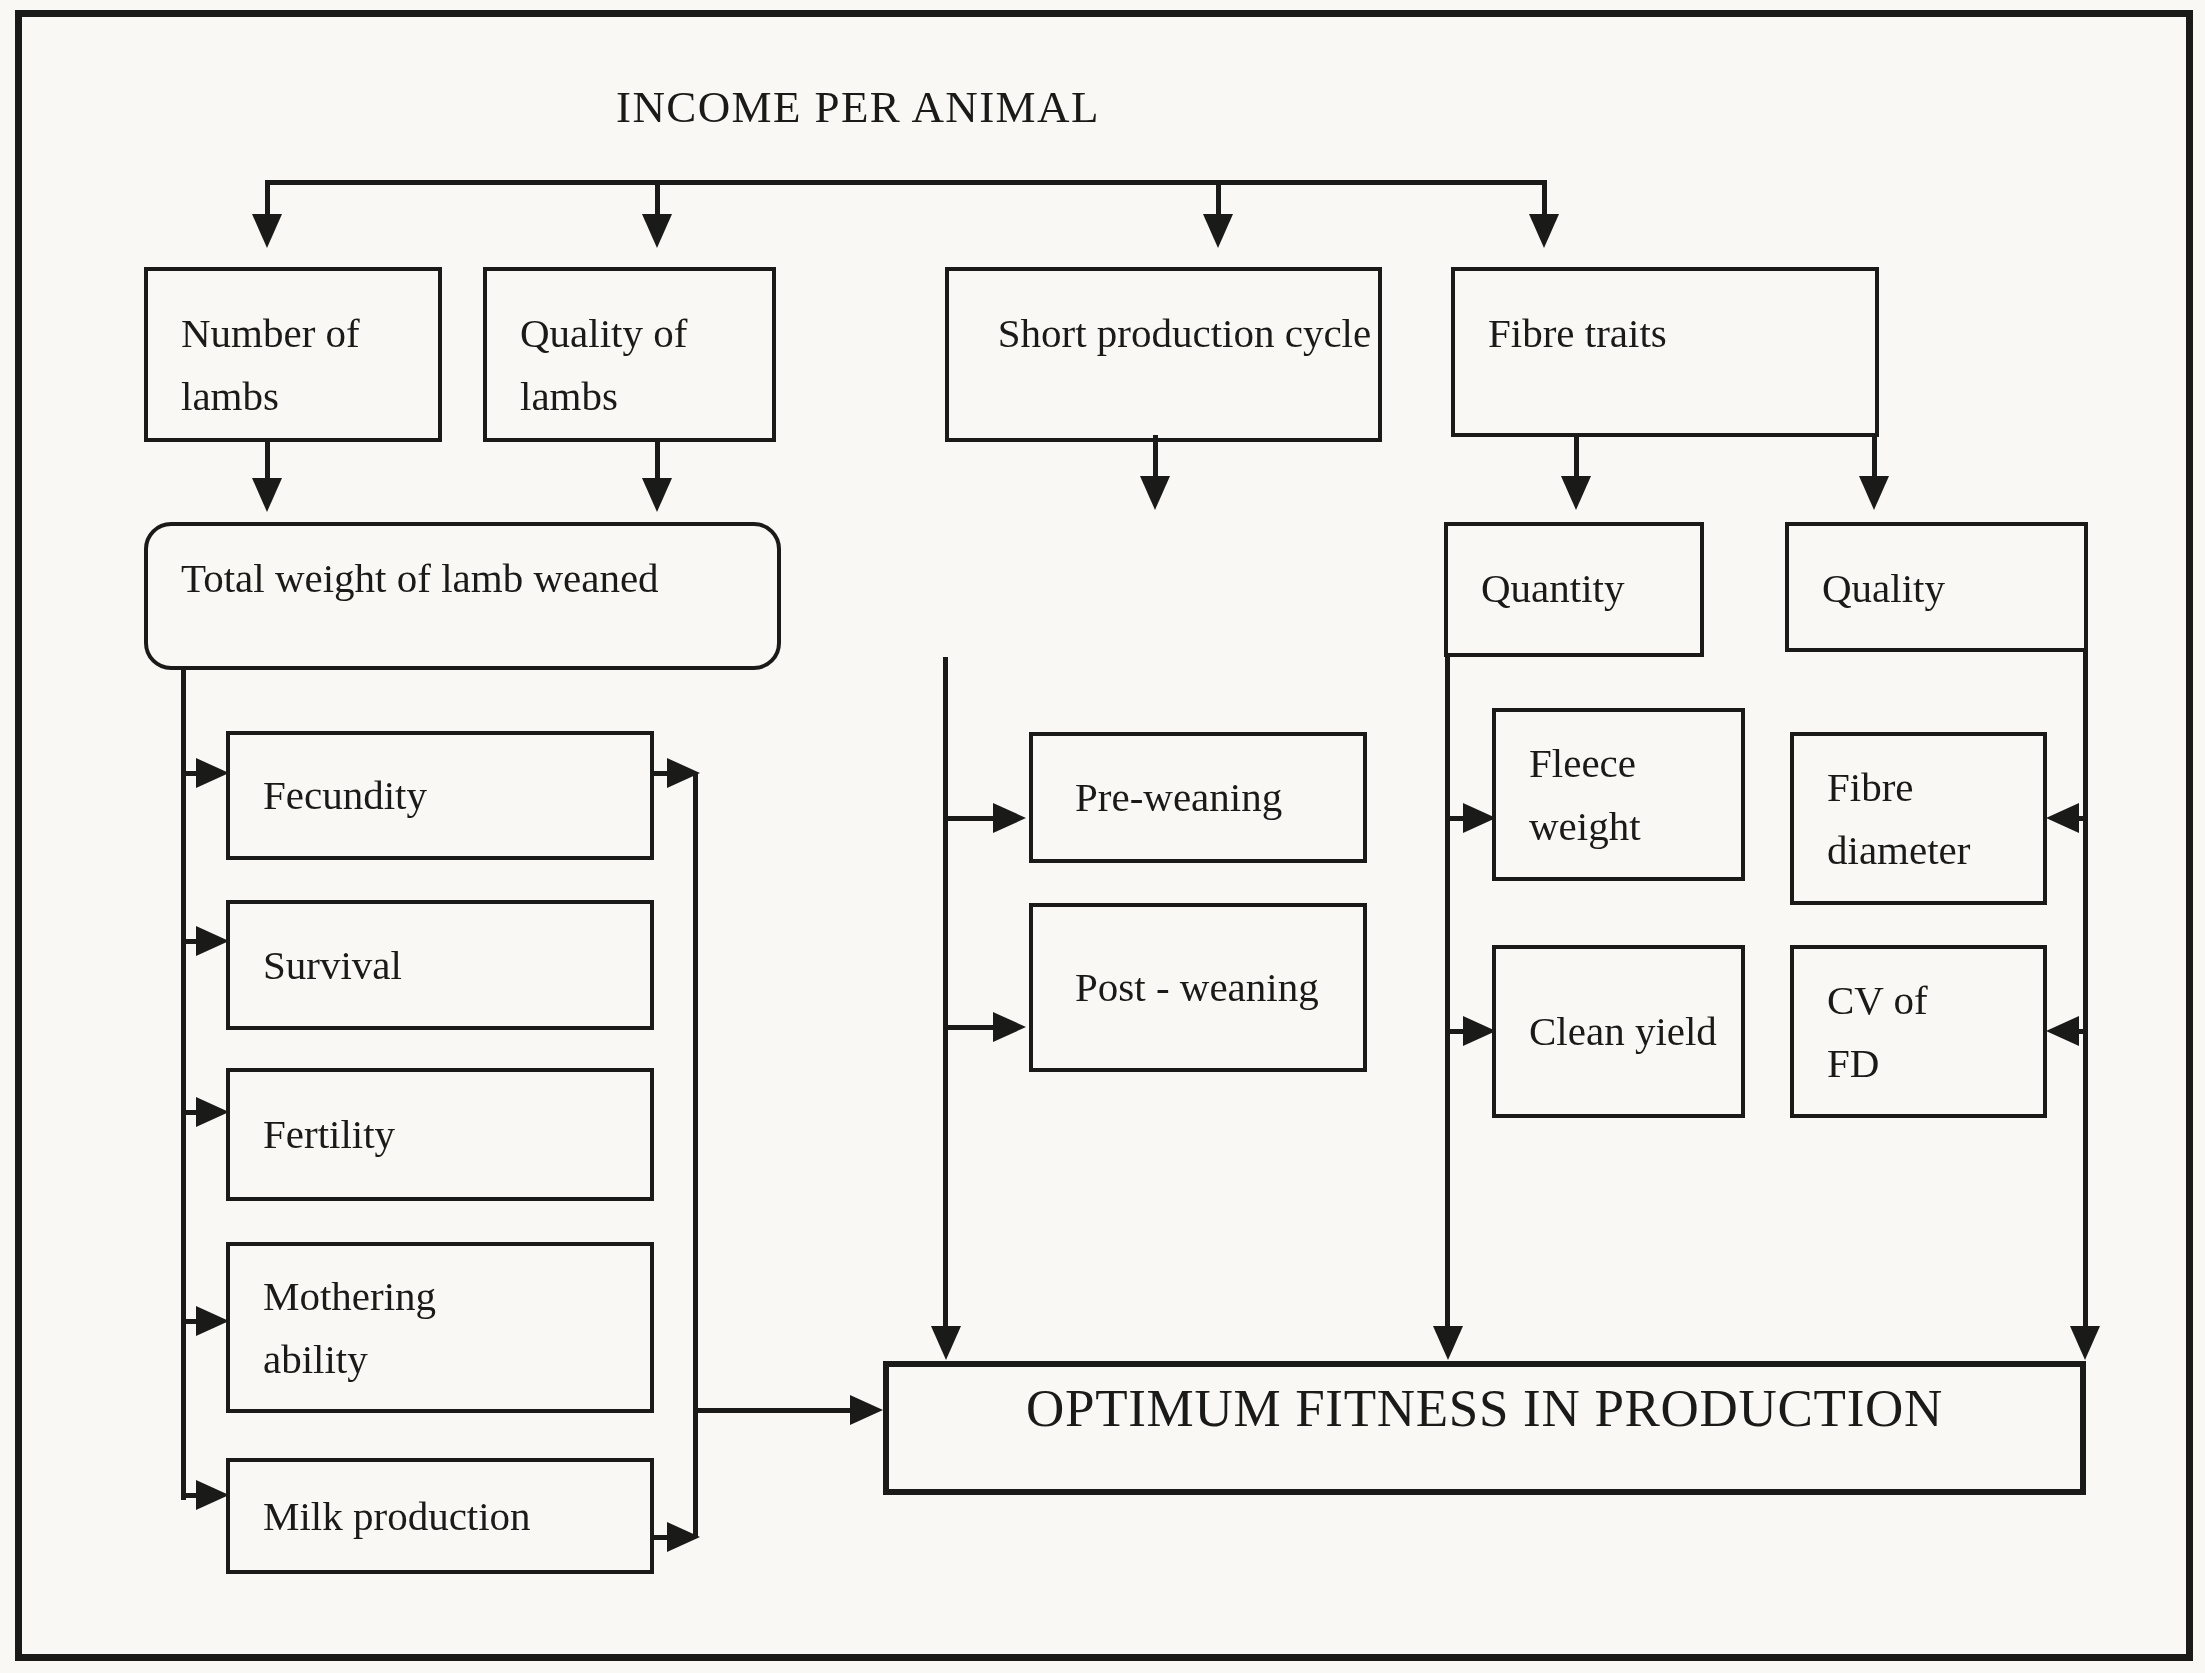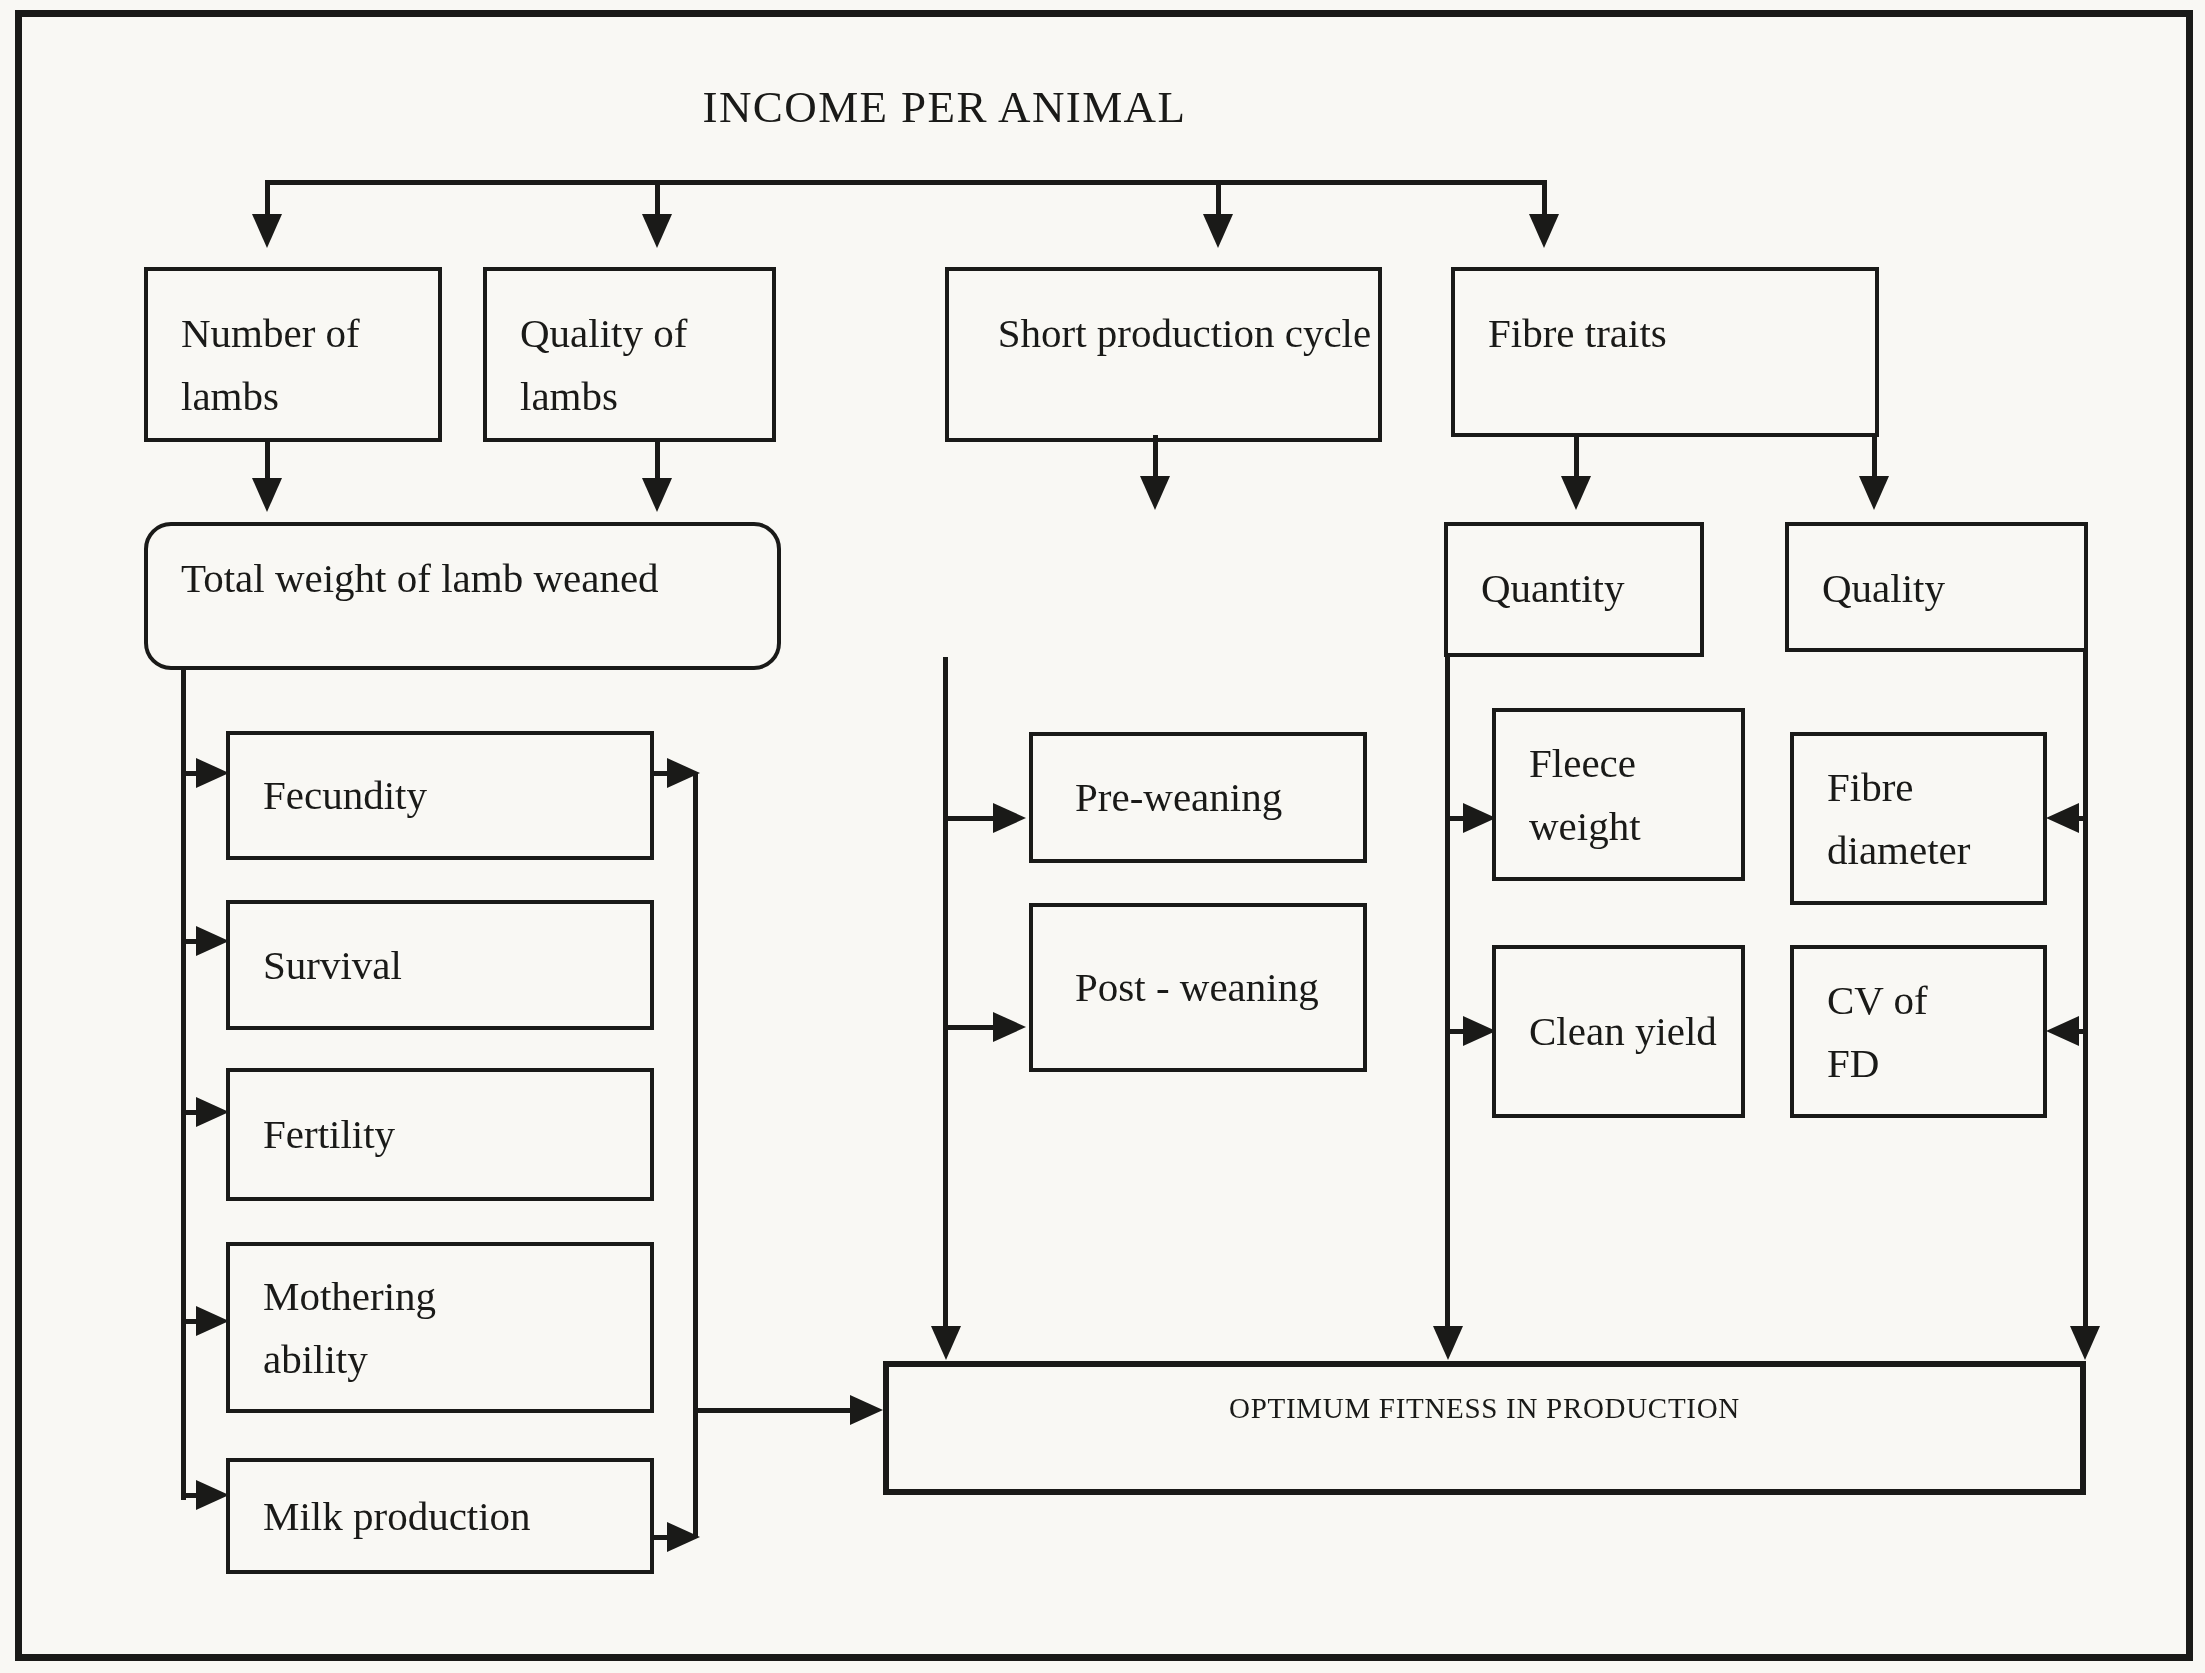--- a/index.html
+++ b/index.html
@@ -15,36 +15,35 @@
     color:var(--ink);
     overflow:hidden;
   }
   .frame{
     position:absolute;left:15px;top:9.6px;width:2178px;height:1651px;
     border:7.5px solid var(--ink);
     box-sizing:border-box;
   }
   .title{
     position:absolute;left:616px;top:81px;width:657px;
-    text-align:center;
     font-size:45px;letter-spacing:1.4px;
     white-space:nowrap;
   }
   .node{
     position:absolute;
     border:4.8px solid var(--ink);
     box-sizing:border-box;
     font-size:41px;line-height:63px;
     display:flex;align-items:center;
     padding-left:33px;padding-right:6.8px;
     background:transparent;
   }
   .node.top-align{align-items:flex-start;padding-top:31px;}
   .node.center-text{justify-content:center;padding-left:6.8px;text-align:center;}
-  .node.big{border-width:6.8px;font-size:29px;letter-spacing:0.7px;}
+  .node.big{border-width:6.8px;font-size:53px;letter-spacing:0.7px;}
   .node span{display:block;}
   .w-narrow{max-width:226px;}
   .w-xnarrow{max-width:120px;}
   .pl-lg{padding-left:42px;}
   .h-stem{position:absolute;height:4.8px;background:var(--ink);}
   .v-stem{position:absolute;width:4.8px;background:var(--ink);}
   .head-down{
     position:absolute;width:0;height:0;
     border-left:15px solid transparent;border-right:15px solid transparent;
     border-top:34px solid var(--ink);

